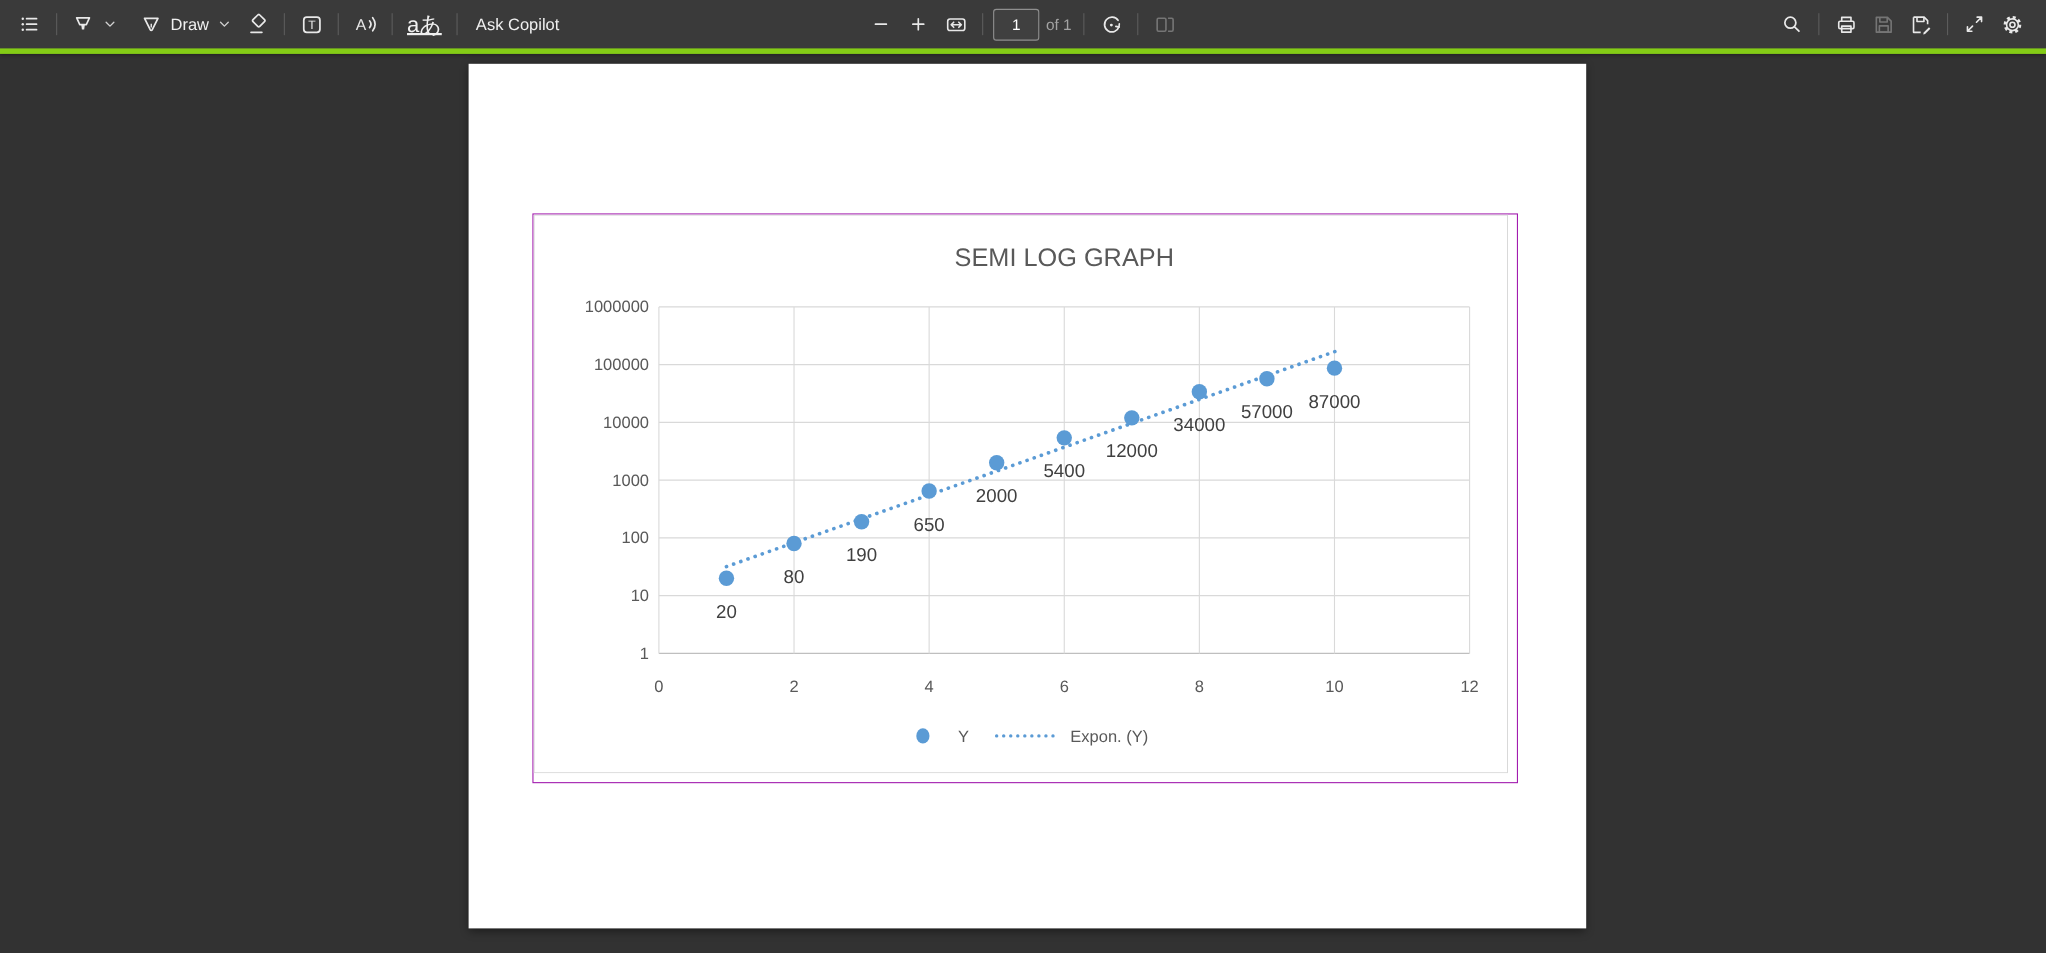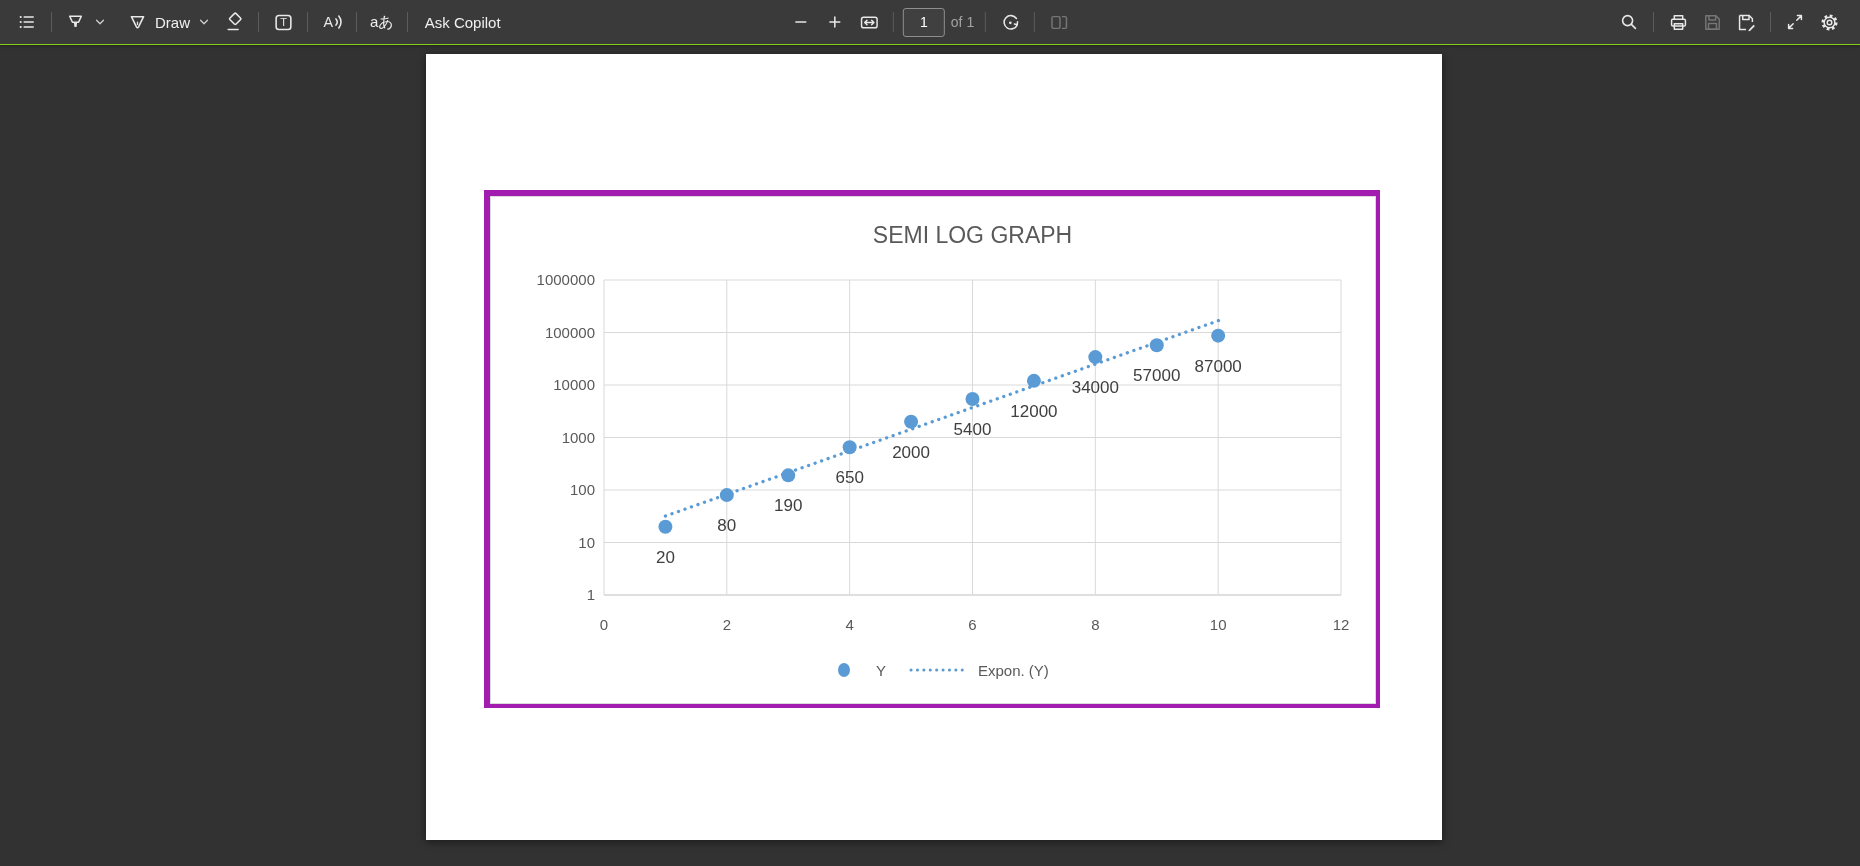--- a/index.html
+++ b/index.html
@@ -6,21 +6,21 @@
   body{
     width:1860px;height:866px;overflow:hidden;
     background:#323232;
     font-family:"Liberation Sans","DejaVu Sans",sans-serif;
     -webkit-font-smoothing:antialiased;
   }
   
   .toolbar{
     position:relative;height:44px;background:#3a3a3a;
     display:flex;align-items:flex-start;
-    border-bottom:1px solid #84cc16;
+    border-bottom:5px solid #84cc16;
     box-shadow:0 1px 3px rgba(0,0,0,.35);
     color:#f0f0f0;font-size:15px;
     z-index:5;
   }
   .tb-group{display:flex;align-items:center;height:100%;}
   .tb-left{padding-left:10px;}
   .tb-center{position:absolute;left:50%;top:0;transform:translateX(-50%);}
   .tb-right{margin-left:auto;padding-right:14px;}
   .tb-btn{
     display:flex;align-items:center;justify-content:center;
@@ -40,21 +40,21 @@
   }
   .of-label{font-size:14px;color:#a3a3a3;margin-right:4px;white-space:nowrap;}
   
   .canvas{position:relative;width:1860px;height:821px;background:#323232;}
   .pdf-page{
     position:absolute;left:426px;top:9px;width:1016px;height:786px;
     background:#ffffff;box-shadow:0 2px 8px rgba(0,0,0,.45);
   }
   .chart-annotation{
     position:absolute;left:58px;top:136px;width:896px;height:518px;
-    border:6px solid #a21caf;box-sizing:border-box;background:#ffffff;
+    border:1px solid #a21caf;box-sizing:border-box;background:#ffffff;
   }
   #chart-svg{display:block;}
   #chart-svg text{font-family:"Liberation Sans","DejaVu Sans",sans-serif;}
 </style>
 </head>
 <body>
 
 <header class="toolbar">
 
   <div class="tb-group tb-left">
@@ -130,21 +130,21 @@
             <g fill="none" stroke="#e8e8e8" stroke-width="1.4" stroke-linecap="round">
               <path d="M13.6 7.2q2.4 2.8 0 5.6"></path>
               <path d="M16.2 4.6q4 5.4 0 10.8"></path>
             </g>
           </svg>
       </span>
     </button>
     <div class="tb-sep"></div>
 
     <button class="tb-btn">
-      <span class="tb-label" style="font-size:15px;">aあ</span>
+      <span class="tb-label" style="font-size:20px;text-decoration:underline;">aあ</span>
     </button>
     <div class="tb-sep"></div>
 
     <button class="tb-btn" style="padding:0 8px;">
       <span class="tb-label">Ask Copilot</span>
     </button>
   </div>
 
   <div class="tb-group tb-center">
     <button class="tb-btn">

